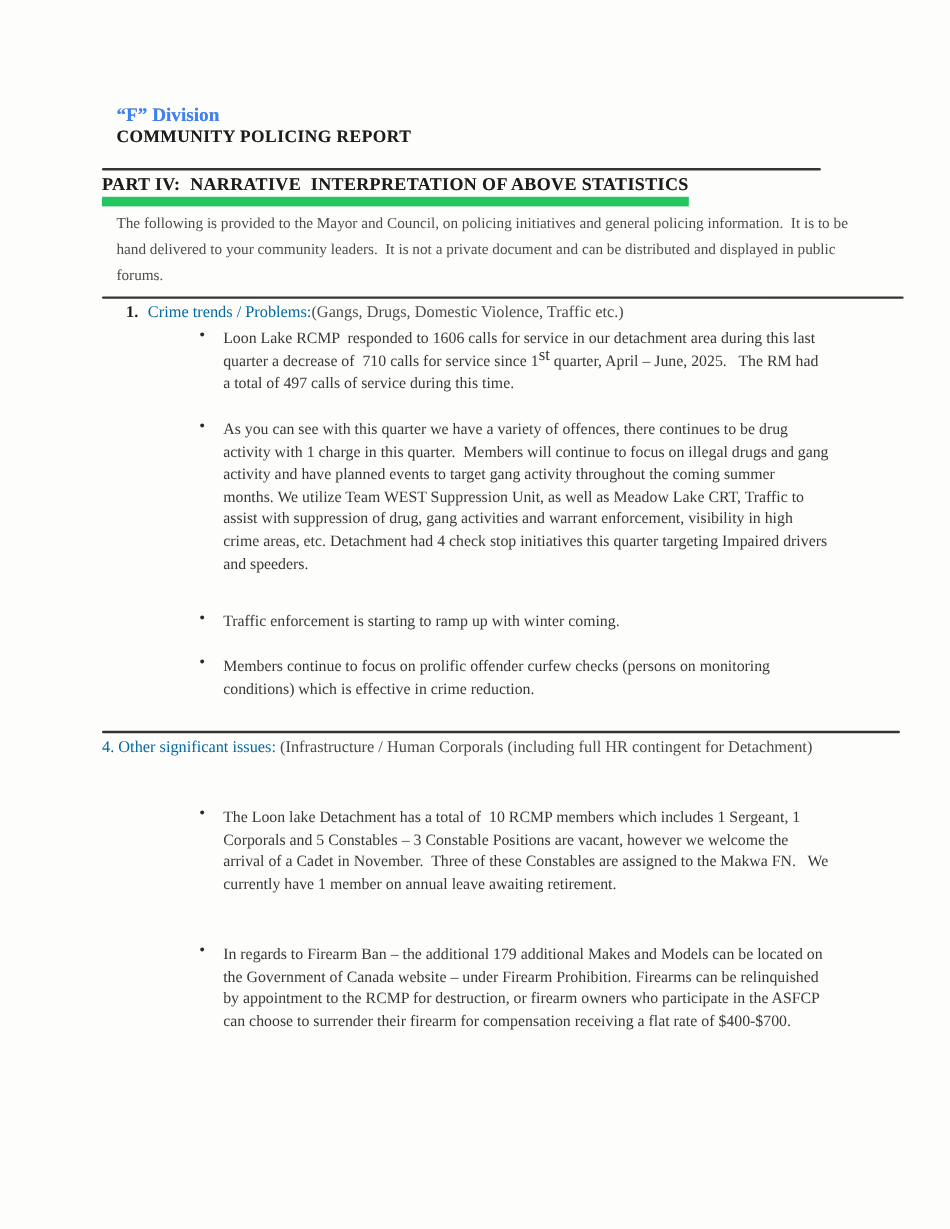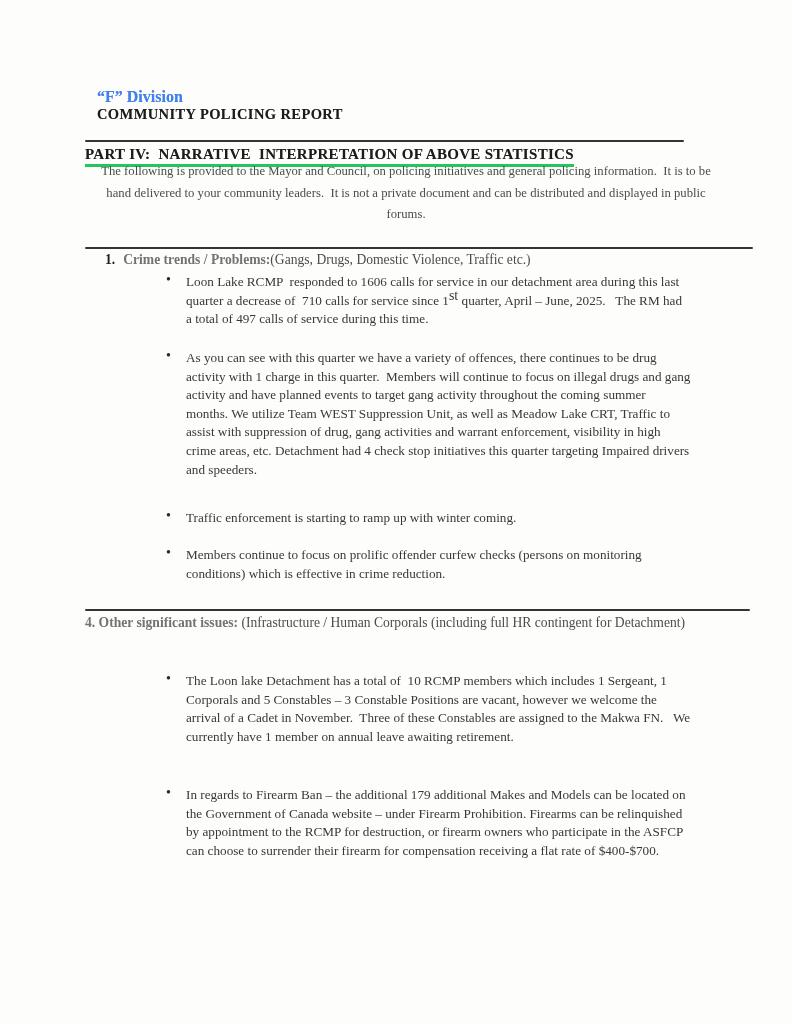--- a/index.html
+++ b/index.html
@@ -36,34 +36,34 @@
   .rule-2 { left: 85px; top: 247px; width: 668px; }
   .rule-3 { left: 85px; top: 609px; width: 665px; }
 
   .part-heading {
     left: 85px; top: 146px;
     font-size: 15px; font-weight: bold; letter-spacing: 0.3px; color: #1c1c1c;
     text-shadow: 0 0 0.4px rgba(0,0,0,0.35);
   }
   .part-heading span {
     display: inline-block;
-    border-bottom: 3px solid #22c55e;
+    border-bottom: 8px solid #22c55e;
     padding-bottom: 1px;
   }
 
   .intro {
-    left: 97px; top: 161px; width: 618px;
+    left: 97px; top: 176px; width: 618px;
     margin: 0;
-    font-size: 12.7px; line-height: 21.5px; color: #4c4c4c; text-align: center;
+    font-size: 12.7px; line-height: 21.5px; color: #4c4c4c;
   }
 
   .sec-head { font-size: 13.6px; }
   .s1-head { left: 105px; top: 252px; width: 640px; }
   .s-num  { font-weight: bold; color: #1e1e1e; margin-right: 8px; }
-  .s-title { font-weight: bold; color: #737373; }
+  .s-title { font-weight: normal; color: #0369a1; }
   .s-qual { color: #4c4c4c; }
 
   .s4-head { left: 85px; top: 612px; width: 655px; line-height: 21px; }
 
   .bullet {
     left: 164px; width: 540px;
     list-style: none; margin: 0; padding: 0;
   }
   .dot {
     position: absolute; left: 2px; top: -1px;

